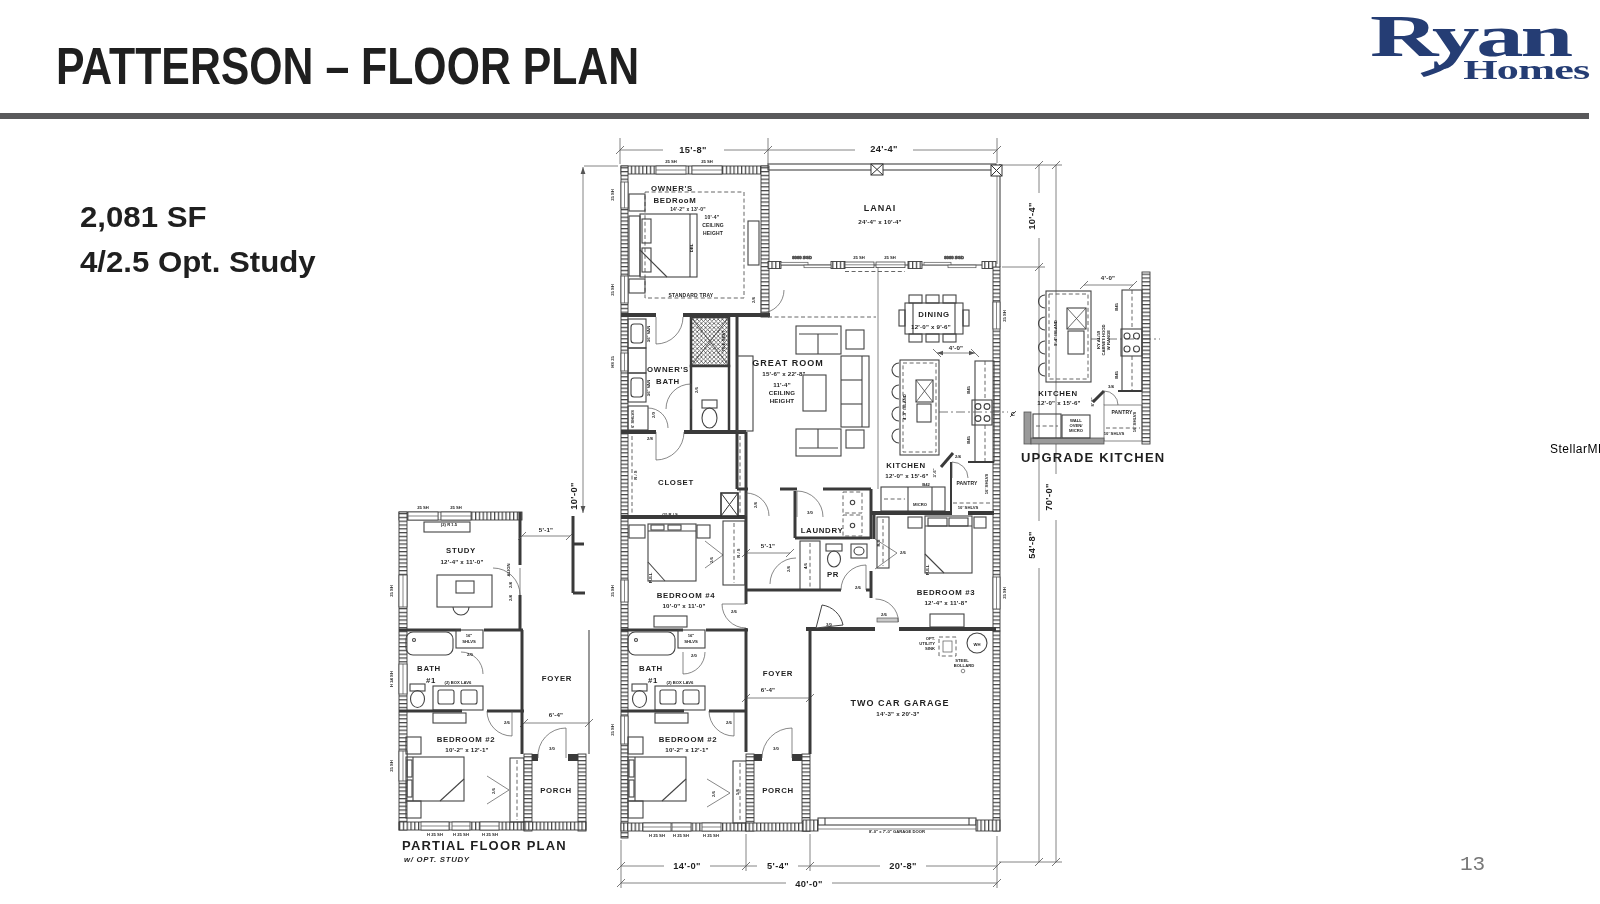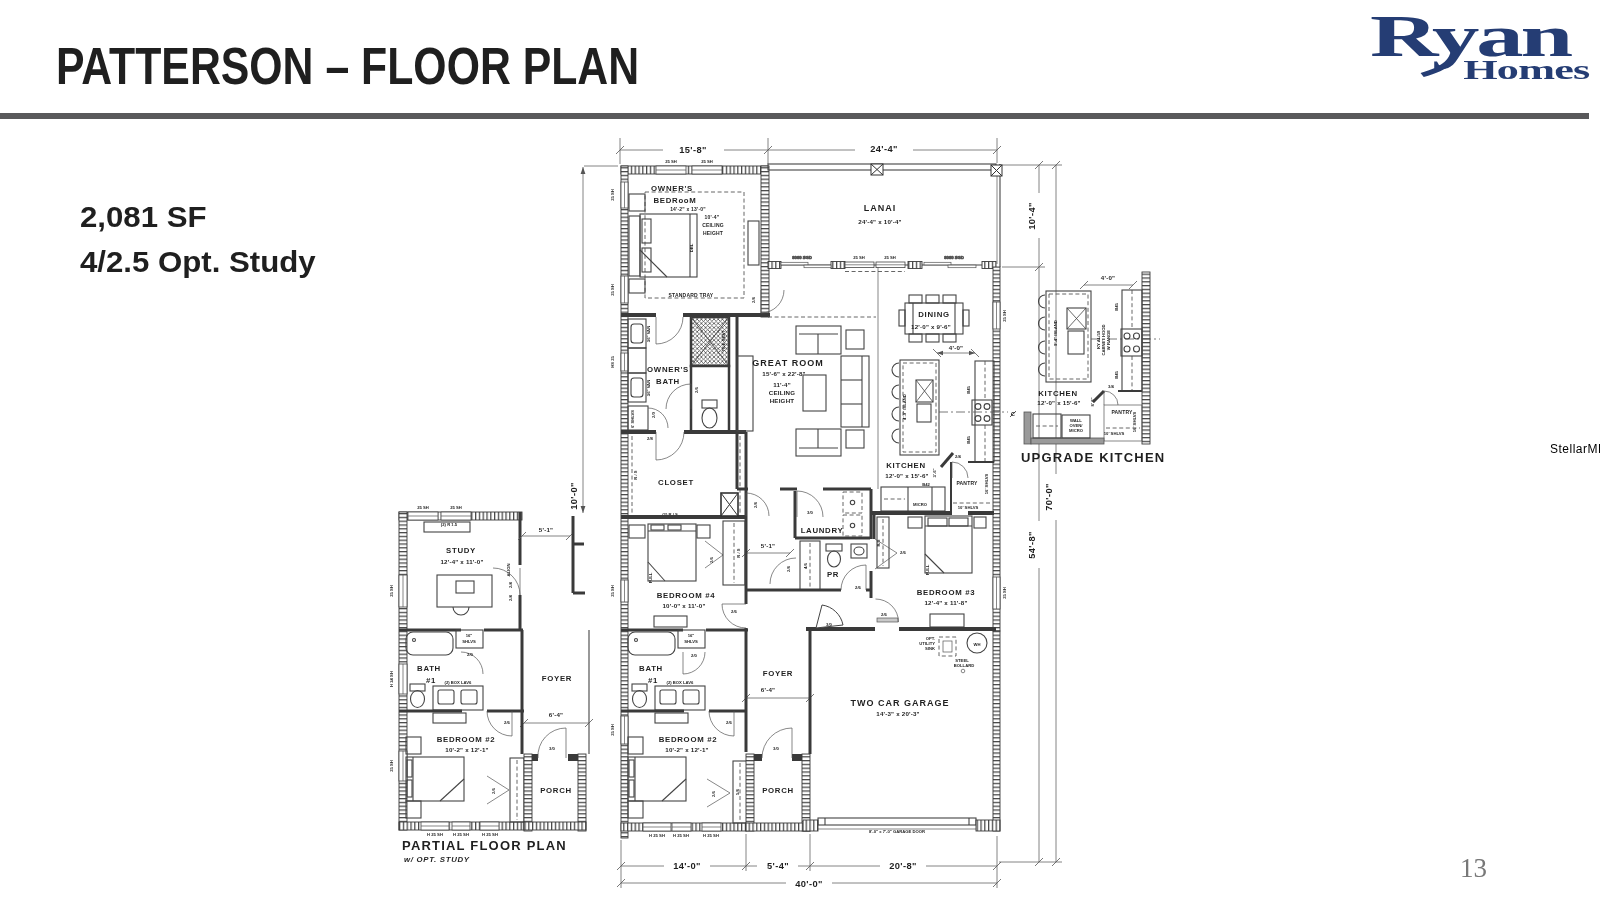--- a/index.html
+++ b/index.html
@@ -1,20 +1,20 @@
 <!DOCTYPE html>
 <html><head>
 <meta charset="utf-8">
 <style>
   *{-webkit-font-smoothing:antialiased;}
   html,body{margin:0;padding:0;background:#ffffff;width:1600px;height:904px;overflow:hidden;}
   #page{position:relative;width:1600px;height:904px;background:#ffffff;font-family:"Liberation Sans",sans-serif;}
   .bar{position:absolute;left:0;top:113px;width:1589px;height:6px;background:#59595b;}
   .wm{position:absolute;left:1506px;top:442px;font-size:12px;color:#000000;font-weight:normal;letter-spacing:0.5px;margin-left:44px;}
-  .pg{position:absolute;left:1460px;top:853px;font-family:Liberation Serif, serif;font-size:27px;color:#787878;}
+  .pg{position:absolute;left:1460px;top:853px;font-family:Liberation Mono, monospace;font-size:21px;color:#787878;}
   #plan text{font-family:"Liberation Sans",sans-serif;fill:#1f1f1f;font-weight:bold;}
   text.r{font-size:9px;letter-spacing:1px;}
   text.r2{font-size:7.8px;letter-spacing:0.7px;}
   text.d{font-size:6.2px;letter-spacing:0.2px;}
   text.t{font-size:5px;letter-spacing:0.2px;}
   text.t2{font-size:4.2px;letter-spacing:0px;}
   text.dim{font-size:9.3px;letter-spacing:0.4px;}
   text.cap{font-size:13px;letter-spacing:1.2px;}
   .w3{stroke:#3a3a3a;stroke-width:3;fill:none}
   .w4{stroke:#3a3a3a;stroke-width:4;fill:none}

